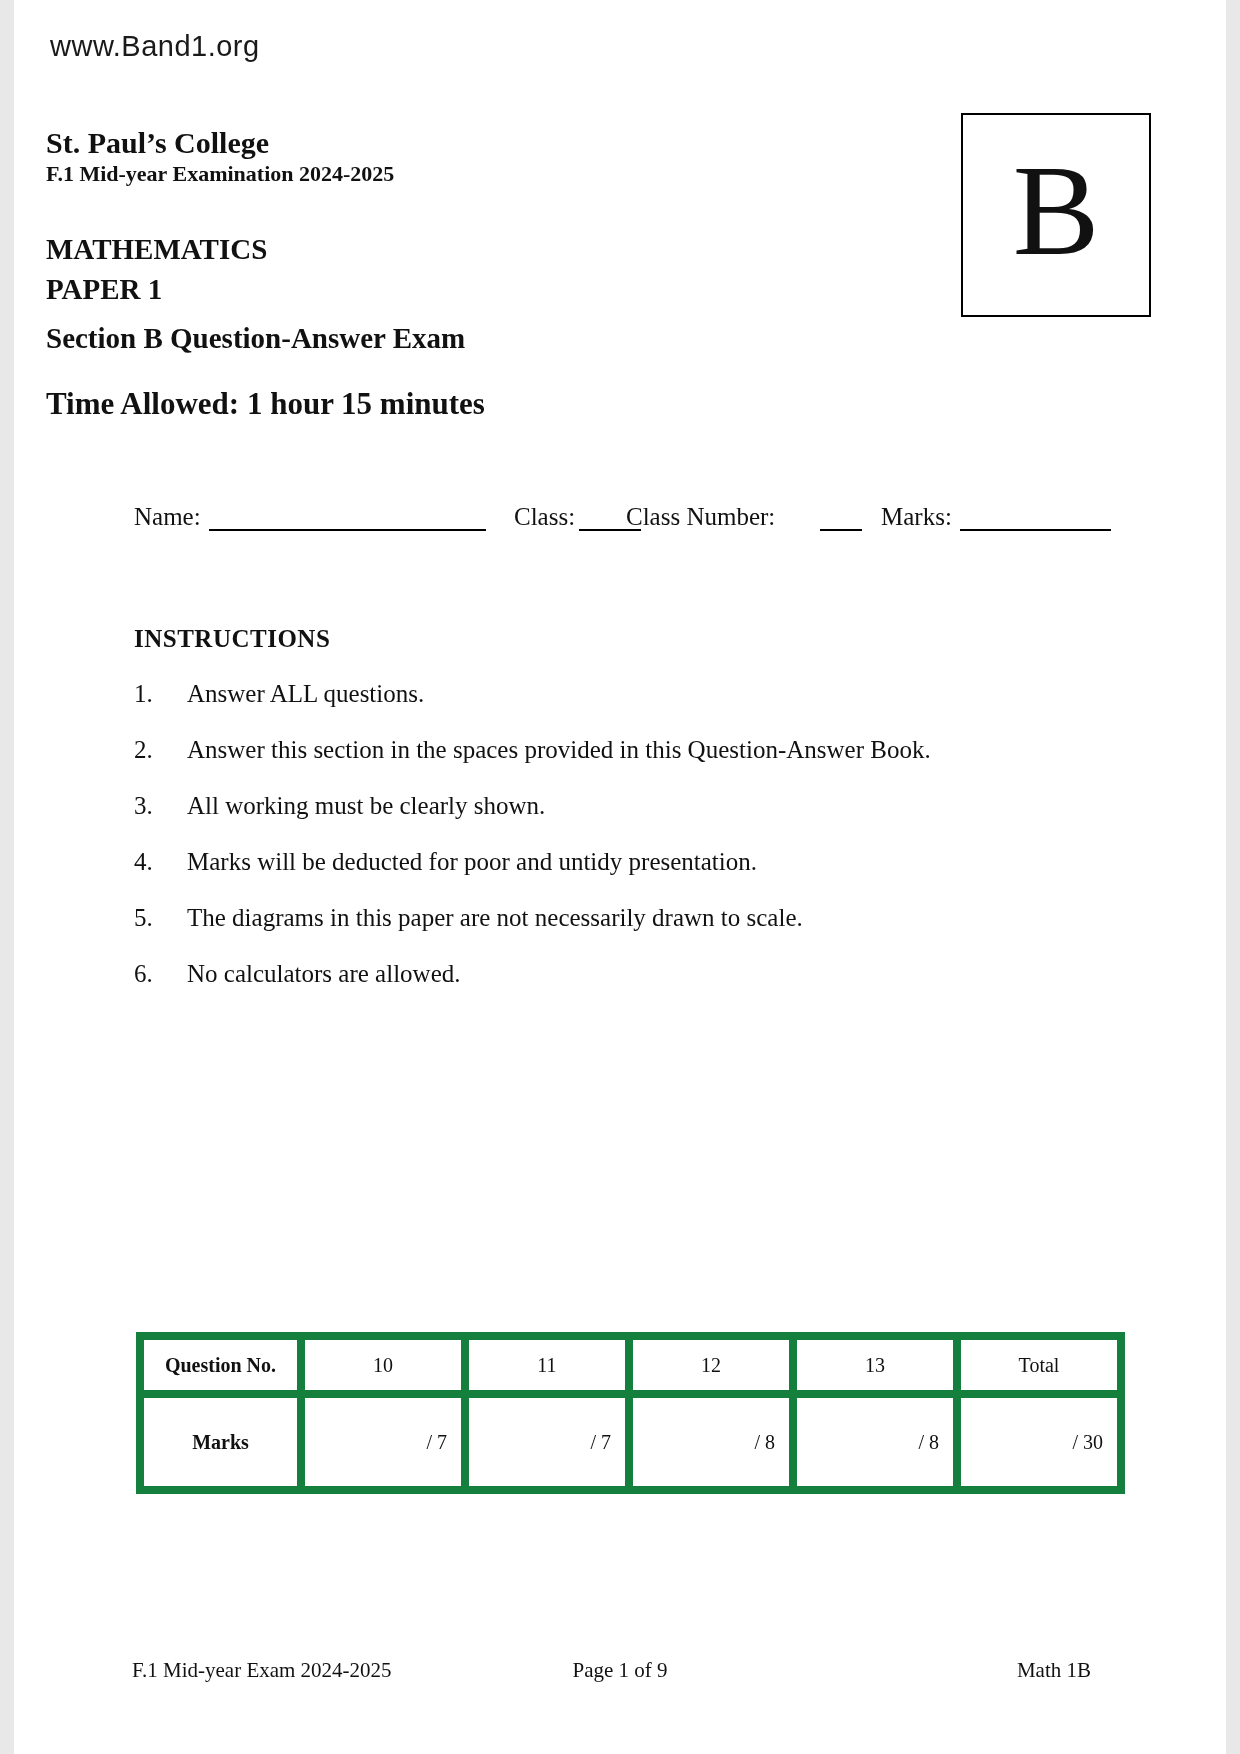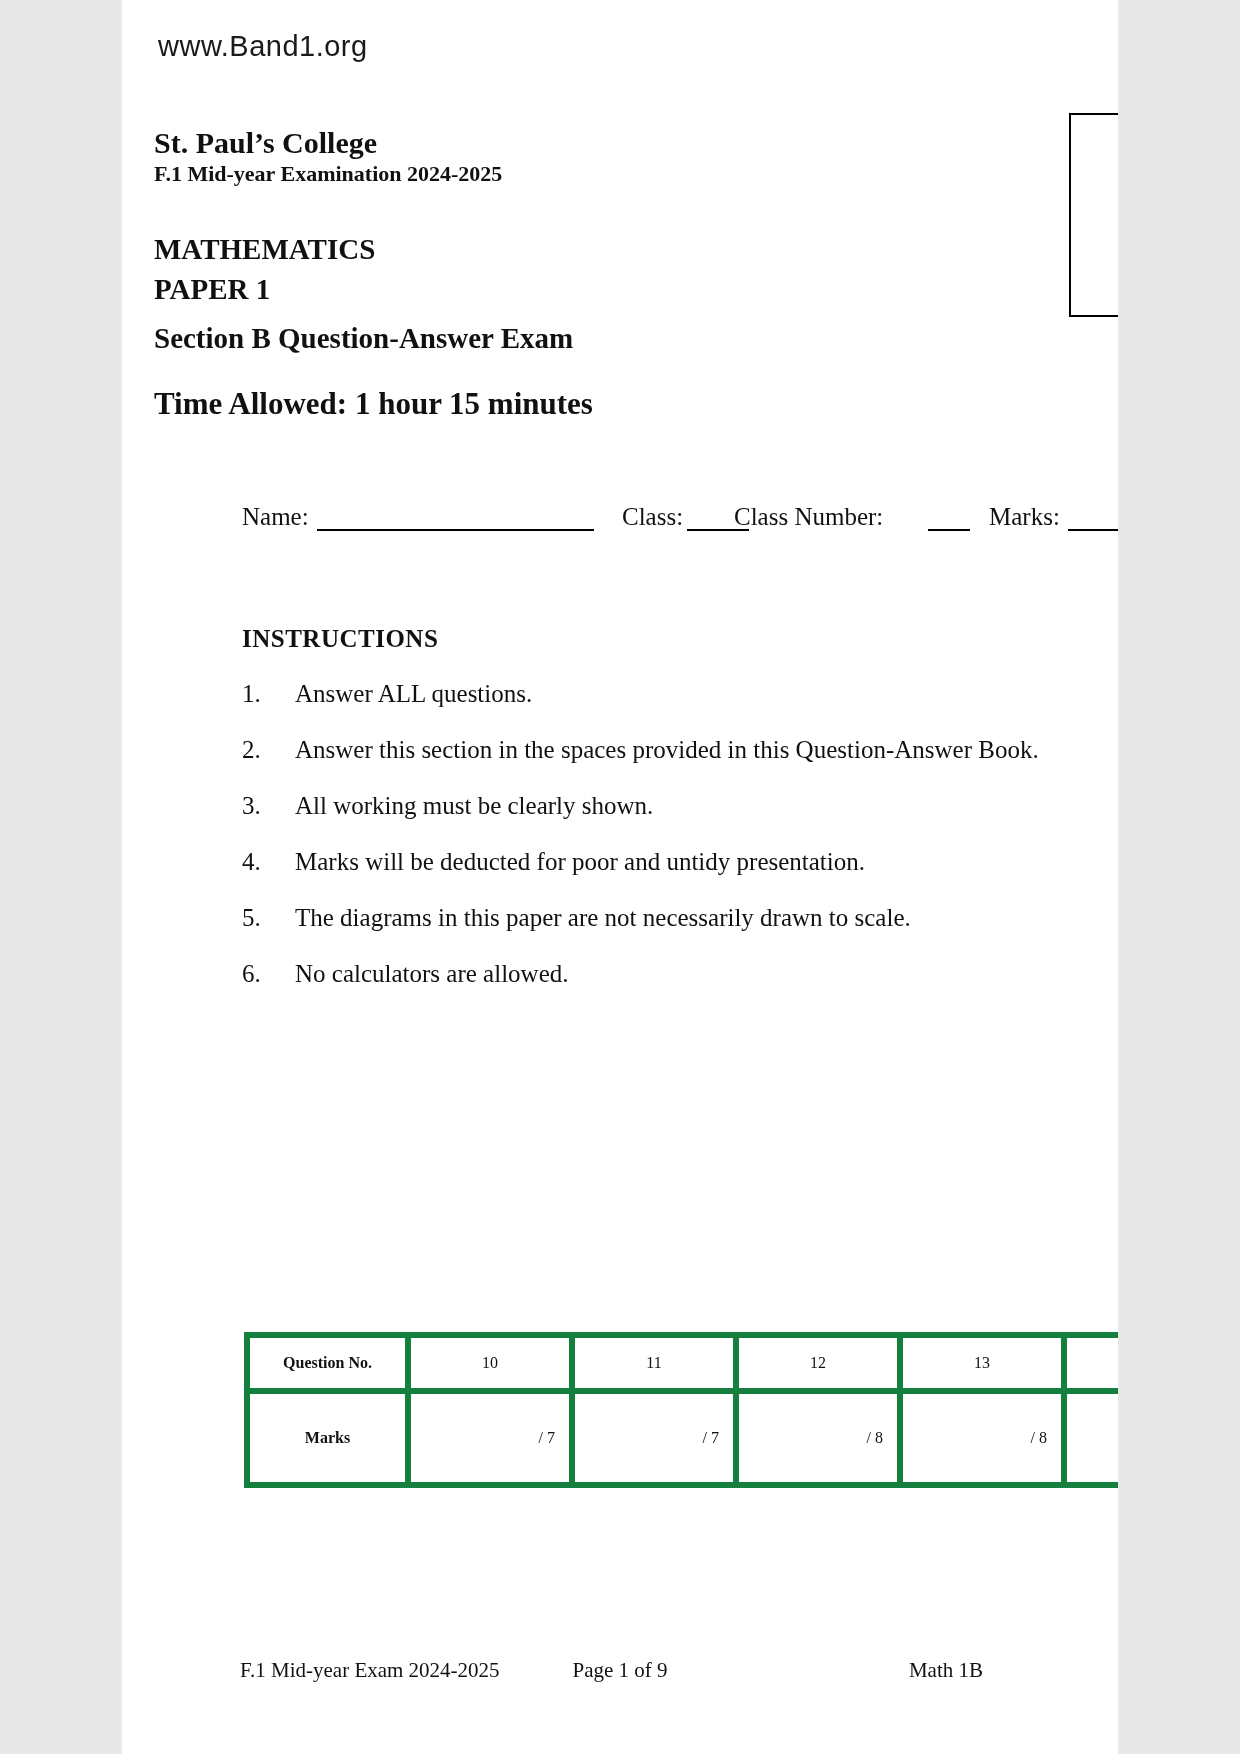--- a/index.html
+++ b/index.html
@@ -1,18 +1,18 @@
 <!DOCTYPE html>
 <html><head>
 <meta charset="utf-8">
 <style>
   html, body { margin: 0; padding: 0; background: #e8e8e8; }
   #page {
     position: relative;
-    width: 996px;
+    width: 1212px;
     height: 1754px;
     margin: 0 auto;
     background: #ffffff;
     color: #111111;
     font-family: "Liberation Serif", serif;
     overflow: hidden;
   }
   .sans { font-family: "Liberation Sans", sans-serif; }
 
   .watermark {
@@ -57,22 +57,22 @@
   .ins-item { display: flex; height: 56px; align-items: flex-start; font-size: 25px; }
   .ins-num  { width: 53px; flex: 0 0 53px; }
   .ins-text { flex: 1; }
 
   table.marks {
     position: absolute; left: 122px; top: 1332px;
     border-collapse: collapse; table-layout: fixed;
     width: 981px;
   }
   table.marks td {
-    border: 6px solid #15803d;
-    font-size: 16px;
+    border: 8px solid #15803d;
+    font-size: 20px;
     text-align: center;
     vertical-align: middle;
     padding: 0;
   }
   table.marks colgroup col { width: 164px; }
   table.marks colgroup col.c0 { width: 161px; }
   table.marks tr.head td { height: 50px; }
   table.marks tr.vals td { height: 88px; }
   table.marks td.rowhead { font-weight: bold; }
   table.marks tr.vals td.score { text-align: right; padding-right: 14px; }

